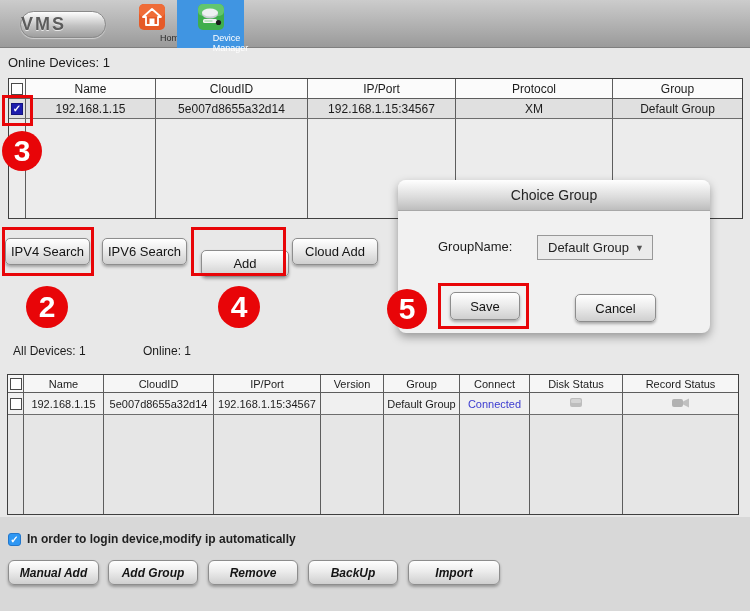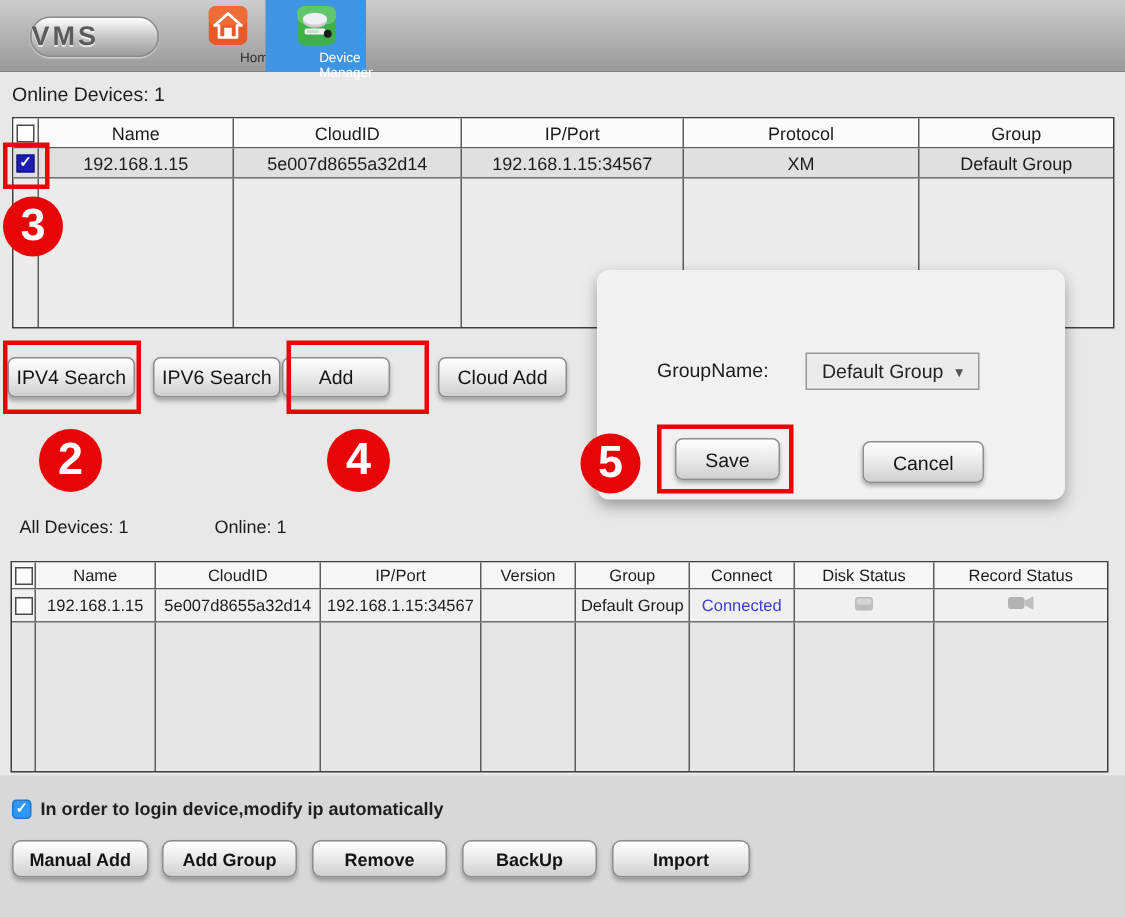--- a/index.html
+++ b/index.html
@@ -56,21 +56,21 @@
     font-weight:bold; line-height:10px; }
 
   
   .btn { position:absolute; display:flex; align-items:center; justify-content:center;
     background:linear-gradient(#ffffff,#ececec 45%,#cfcfcf); border:1px solid #8d8d8d;
     border-radius:5px; box-shadow:0 2px 3px rgba(0,0,0,.3); font-size:13px; color:#141414;
     cursor:pointer; }
   .row1-btn { top:238px; height:27px; }
   .b-ipv4 { left:5px;  width:85px; }
   .b-ipv6 { left:102px; width:85px; }
-  .b-add  { left:188px; width:72px; }
+  .b-add  { left:201px; width:88px;margin-top:12px; }
   .b-cloud{ left:292px; width:86px; }
 
   
   .dialog { position:absolute; left:398px; top:180px; width:312px; height:153px;
     background:#f1f1f1; border-radius:8px; box-shadow:0 4px 10px rgba(0,0,0,.35); z-index:5; }
   .dialog-title { height:31px; border-radius:8px 8px 0 0;
     background:linear-gradient(#ffffff,#dadada 60%,#bdbdbd); border-bottom:1px solid #a8a8a8;
     display:flex; align-items:center; justify-content:center; font-size:14px; color:#242424; }
   .dlg-label { position:absolute; left:40px; top:59px; font-size:13px; color:#1c1c1c; }
   .dropdown { position:absolute; left:139px; top:55px; width:116px; height:25px;
@@ -81,21 +81,21 @@
   .dlg-btn { height:28px; font-size:13px; }
   .b-save { left:52px; top:112px; width:70px; }
   .b-cancel { left:177px; top:114px; width:81px; }
 
   
   .footer-strip { position:absolute; left:0; top:517px; width:750px; height:94px; background:#d8d8d8; }
   .fcb { position:absolute; left:8px; top:533px; width:13px; height:13px; border-radius:3px;
     background:#2e97f3; border:1px solid #2277cc; color:#fff; font-size:10px; line-height:11px;
     text-align:center; font-weight:bold; cursor:pointer; }
   .fcb-label { position:absolute; left:27px; top:532px; font-size:12px; font-weight:bold; color:#1f1f1f; }
-  .row2-btn { top:560px; height:25px; border-radius:6px; font-size:12px; font-weight:bold; }
+  .row2-btn { top:560px; height:25px; border-radius:6px; font-size:12px; font-weight:bold;font-style:italic; }
   .b-manual { left:8px;  width:91px; }
   .b-group  { left:108px; width:90px; }
   .b-remove { left:208px; width:90px; }
   .b-backup { left:308px; width:90px; }
   .b-import { left:408px; width:92px; }
 
   
   .ann-rect { position:absolute; border:3px solid #e80508; z-index:10; pointer-events:none; }
   .r-checkbox { left:2px; top:95px; width:31px; height:31px; }
   .r-ipv4 { left:2px; top:227px; width:92px; height:49px; }
@@ -181,20 +181,21 @@
         <div class="cell t1c5"></div>
     </div>
   </div>
 
   <div class="btn row1-btn b-ipv4">IPV4 Search</div>
   <div class="btn row1-btn b-ipv6">IPV6 Search</div>
   <div class="btn row1-btn b-add">Add</div>
   <div class="btn row1-btn b-cloud">Cloud Add</div>
 
   <div class="dialog">
+    <div class="dialog-title">Choice Group</div>
     <div class="dlg-label">GroupName:</div>
     <div class="dropdown">
       <span class="dd-value">Default Group</span>
       <span class="dd-arrow">▼</span>
     </div>
     <div class="btn dlg-btn b-save">Save</div>
     <div class="btn dlg-btn b-cancel">Cancel</div>
   </div>
 
   <div class="all-devices-label">All Devices: 1</div>

